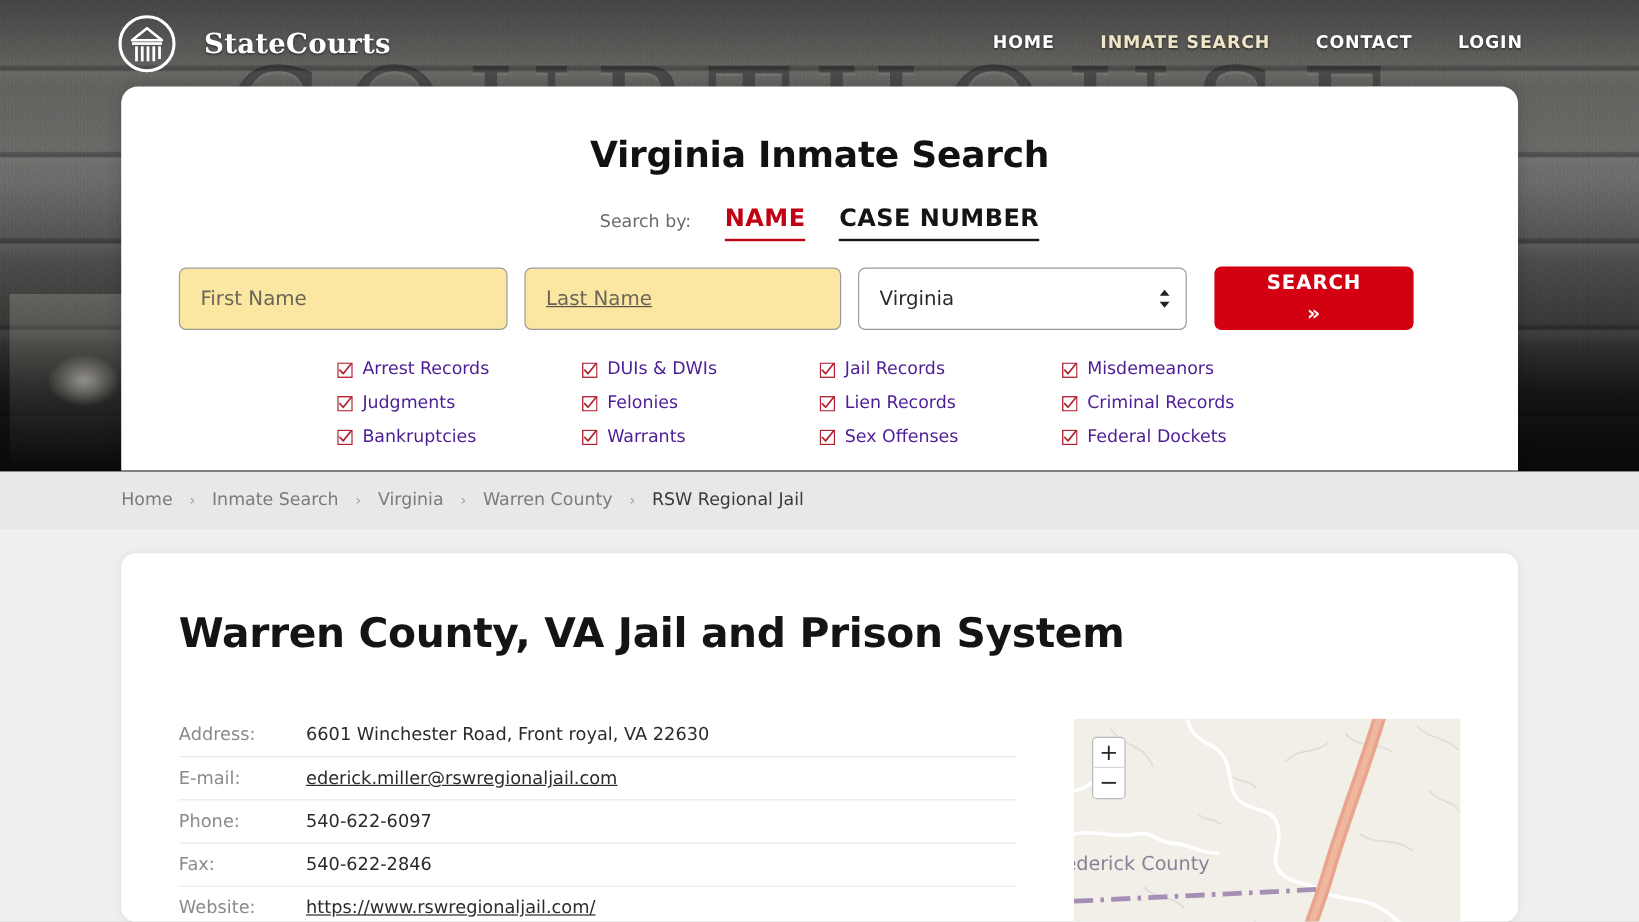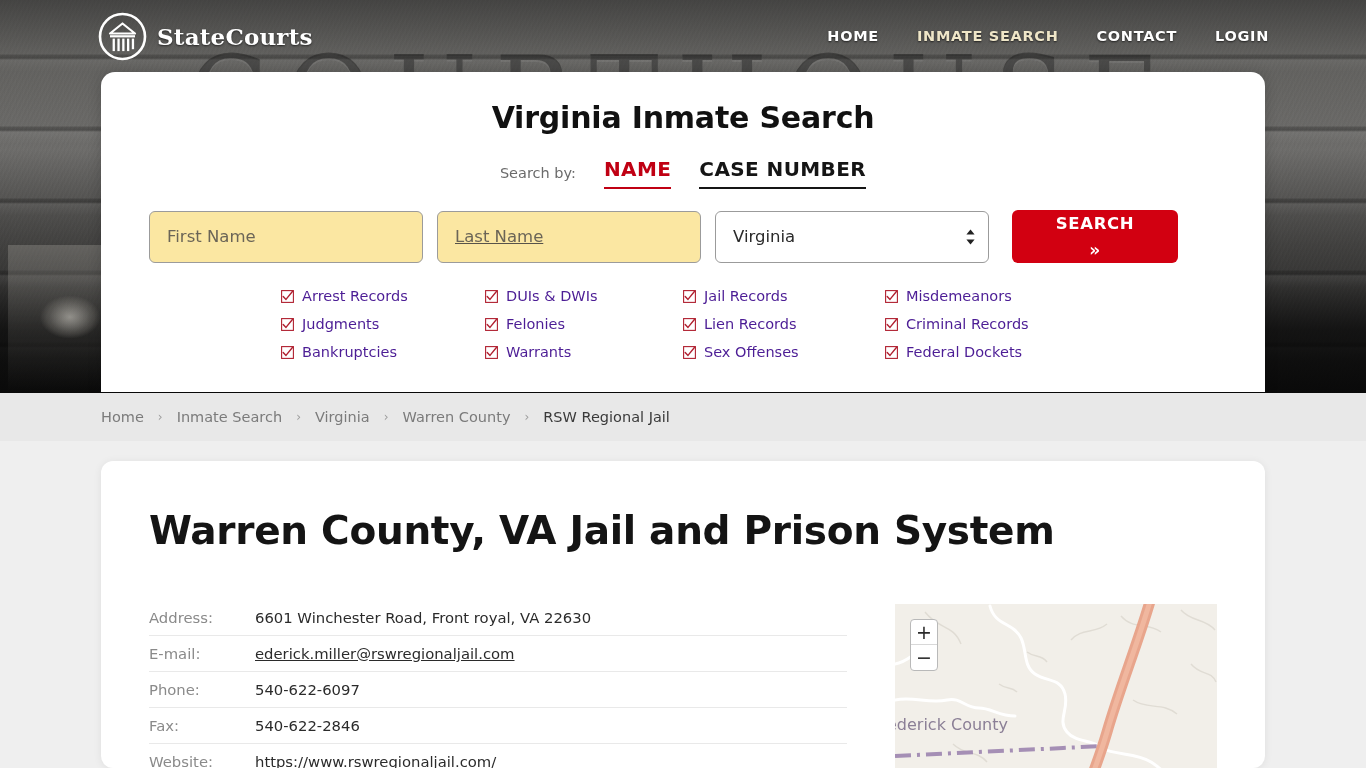--- a/index.html
+++ b/index.html
@@ -104,20 +104,21 @@
     width: 49px; height: 49px;
     flex: 0 0 49px;
   }
   .brand-name {
     color: #ffffff;
     font-family: "DejaVu Serif", "Liberation Serif", serif;
     font-size: 23px;
     font-weight: bold;
     letter-spacing: 0.2px;
     text-shadow: 0 1px 2px rgba(0,0,0,0.6);
+    margin-left: 13px;
   }
   .nav {
     margin-left: auto;
     margin-right: 97px;
     display: flex;
     align-items: center;
     gap: 38px;
   }
   .nav a {
     color: #ffffff;
@@ -137,21 +138,21 @@
     top: 72px;
     width: 1164px;
     height: 320px;
     background: #ffffff;
     border-radius: 14px 14px 0 0;
     z-index: 5;
     box-shadow: 0 2px 14px rgba(0,0,0,0.18);
     padding: 0 48px;
   }
   .card-title {
-    margin: 4px;
+    margin: 16px;
     padding-top: 24px;
     text-align: center;
     font-size: 30px;
     font-weight: bold;
     color: #111111;
     letter-spacing: -0.2px;
   }
   .searchby-row {
     margin-top: 22px;
     display: flex;
@@ -289,21 +290,21 @@
     width: 1164px; height: 307px;
     background: #ffffff;
     border-radius: 12px;
     box-shadow: 0 1px 8px rgba(0,0,0,0.07);
     padding: 0 48px;
     overflow: hidden;
   }
   .content-title {
     margin: 0;
     padding-top: 47px;
-    font-size: 39px;
+    font-size: 34px;
     font-weight: bold;
     color: #141414;
     letter-spacing: -0.3px;
   }
   .detail-wrap {
     margin-top: 47px;
     display: flex;
     align-items: flex-start;
   }
   .detail-table {

